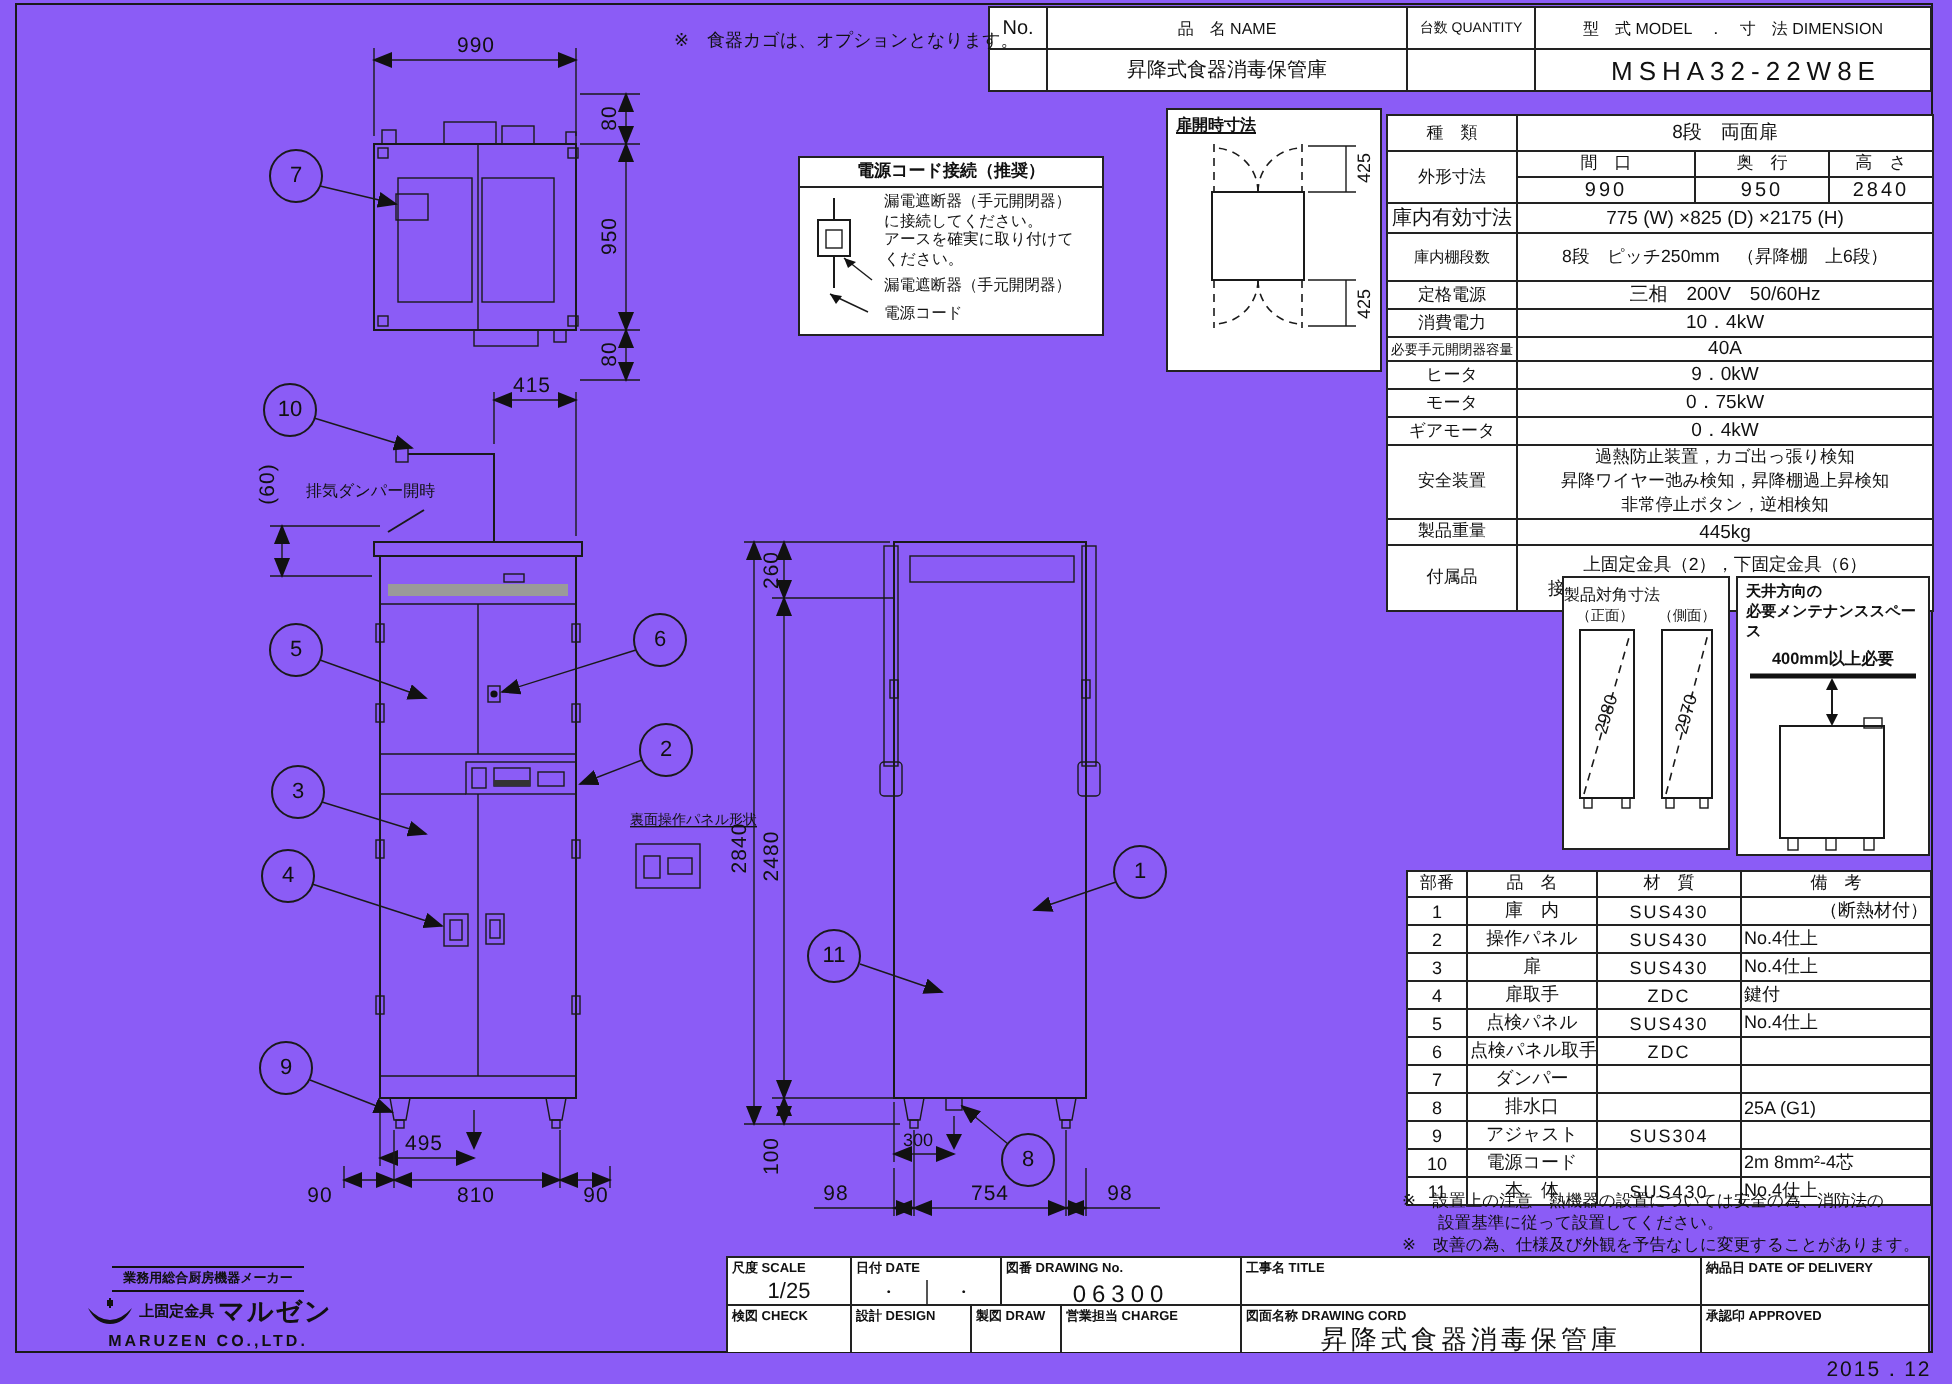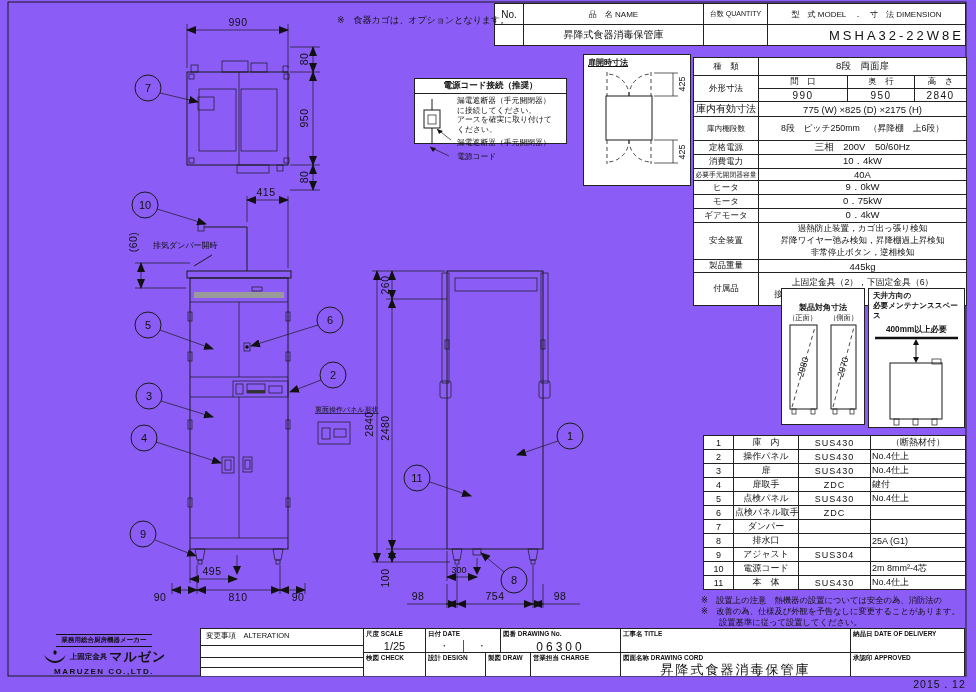--- a/index.html
+++ b/index.html
@@ -261,21 +261,21 @@
         <tr style="height:21px">
     <th style="font-size:10px">No.</th>
     <th style="font-size:8px">品　名 NAME</th>
     <th style="font-size:7px">台数 QUANTITY</th>
     <th style="font-size:8px">型　式 MODEL　．　寸　法 DIMENSION</th>
   </tr>
   <tr style="height:21px">
     <td></td>
     <td style="font-size:10px">昇降式食器消毒保管庫</td>
     <td></td>
-    <td style="font-size:13px;letter-spacing:3px;text-align:right;padding-left:14px">MSHA32-22W8E</td>
+    <td style="font-size:13px;letter-spacing:3px;text-align:center;padding-left:14px">MSHA32-22W8E</td>
   </tr>
 </tbody>
     </table>
 
 <div class="abs" style="left:337px;top:14px;font-size:9px;white-space:nowrap">※　食器カゴは、オプションとなります。</div>
 
 <table class="grid abs" style="left:693px;top:57px;width:273px">
   <colgroup>
         <col style="width:65px">
         <col style="width:89px">
@@ -346,21 +346,21 @@
     <td class="lblS">付属品</td>
     <td colspan="3">
       <div class="val" style="font-size:8.8px">上固定金具（2），下固定金具（6）</div>
       <div class="val" style="font-size:8.8px;text-align:left;padding-left:14px">接続金具（2）</div>
     </td>
   </tr>
 </tbody>
     </table>
 
 <div class="bx" style="left:781px;top:288px;width:84px;height:137px">
-  <div style="font-size:8px;font-weight:bold;text-align:center;margin-top:13px">製品対角寸法</div>
+  <div style="font-size:8px;font-weight:normal;margin-top:3px">製品対角寸法</div>
   <div style="font-size:7.2px;display:flex;justify-content:space-around">
     <span>（正面）</span>
     <span>（側面）</span>
   </div>
   <svg width="82" height="106" viewBox="0 0 82 106">
     <rect x="8" y="2" width="27" height="84" class="ln"></rect>
     <line x1="10" y1="84" x2="33" y2="4" class="dash"></line>
     <text class="dimS" transform="rotate(-73 21 44)" x="21" y="47">2980</text>
     <rect x="49" y="2" width="25" height="84" class="ln"></rect>
     <line x1="51" y1="84" x2="72" y2="4" class="dash"></line>
@@ -390,25 +390,31 @@
 </div>
 
 <table class="grid abs" style="left:703px;top:435px;width:262px;font-size:9px">
   <colgroup>
         <col style="width:30px">
         <col style="width:65px">
         <col style="width:72px">
         <col style="width:95px">
       </colgroup>
   <tbody>
+        <tr style="height:12px">
+    <th style="font-size:8.5px">部番</th>
+    <th style="font-size:8.5px">品　名</th>
+    <th style="font-size:8.5px">材　質</th>
+    <th style="font-size:8.5px">備　考</th>
+  </tr>
   <tr style="height:13px">
           <td>1</td>
           <td>庫　内</td>
           <td style="letter-spacing:1px">SUS430</td>
-          <td style="text-align:center">（断熱材付）</td>
+          <td style="text-align:right">（断熱材付）</td>
         </tr>
   <tr style="height:13px">
           <td>2</td>
           <td>操作パネル</td>
           <td style="letter-spacing:1px">SUS430</td>
           <td style="text-align:left">No.4仕上</td>
         </tr>
   <tr style="height:13px">
           <td>3</td>
           <td>扉</td>
@@ -461,25 +467,25 @@
           <td>11</td>
           <td>本　体</td>
           <td style="letter-spacing:1px">SUS430</td>
           <td style="text-align:left">No.4仕上</td>
         </tr>
 </tbody>
     </table>
 
 <div class="abs" style="left:701px;top:595px;width:268px">
   <div class="note-line">※　設置上の注意　熱機器の設置については安全の為、消防法の</div>
+  <div class="note-line" style="padding-left:18px">設置基準に従って設置してください。</div>
   <div class="note-line">※　改善の為、仕様及び外観を予告なしに変更することがあります。</div>
-  <div class="note-line" style="padding-left:18px">設置基準に従って設置してください。</div>
-</div>
-
-<div class="bx" style="left:414px;top:78px;width:153px;height:66px">
+</div>
+
+<div class="bx" style="left:399px;top:78px;width:153px;height:90px">
   <div style="font-size:8.5px;font-weight:bold;text-align:center;border-bottom:1px solid #222;padding:1px 0">電源コード接続（推奨）</div>
   <div style="position:relative;height:74px">
     <svg class="abs" style="left:2px;top:2px" width="40" height="70" viewBox="0 0 40 70">
       <line x1="15" y1="3" x2="15" y2="14" class="ln"></line>
       <rect x="7" y="14" width="16" height="18" class="ln"></rect>
       <rect x="11" y="19" width="8" height="9" class="lnt"></rect>
       <line x1="15" y1="32" x2="15" y2="48" class="ln"></line>
       <line x1="34" y1="44" x2="20" y2="33" class="lnt"></line>
       <polygon points="20,33 26,35 22,38" fill="#111"></polygon>
       <line x1="32" y1="60" x2="13" y2="51" class="lnt"></line>
@@ -528,26 +534,20 @@
         <path d="M2,5 Q13,17 24,5 Q20,13 13,13 Q6,13 2,5 z" fill="#111"></path>
         <rect x="11.5" y="1" width="3" height="3" fill="#111"></rect>
         <rect x="12.5" y="0" width="1" height="5" fill="#111"></rect>
       </svg>
       <span style="font-size:7.5px;font-weight:bold">上固定金具</span>
       <span style="font-size:13px;font-weight:bold;letter-spacing:1px">マルゼン</span>
     </div>
     <div style="font-size:8px;font-weight:bold;letter-spacing:1.5px;margin-top:1px">MARUZEN CO.,LTD.</div>
   </div>
 
-  <div class="tbl-cell" style="left:192px;top:0;width:163px;height:48px">
-    <div style="font-size:7.5px;padding:2px 5px;white-space:nowrap">変更事項　ALTERATION</div>
-    <div style="position:absolute;left:0;top:16px;width:100%;border-top:1px solid #222"></div>
-    <div style="position:absolute;left:0;top:28px;width:100%;border-top:1px solid #222"></div>
-    <div style="position:absolute;left:0;top:38px;width:100%;border-top:1px solid #222"></div>
-  </div>
 
   <div class="tbl-cell" style="left:355px;top:0;width:62px;height:24px">
     <div class="tbl-lbl">尺度 SCALE</div>
     <div style="font-size:11px;text-align:center">1/25</div>
   </div>
   <div class="tbl-cell" style="left:417px;top:0;width:75px;height:24px">
     <div class="tbl-lbl">日付 DATE</div>
     <div style="display:flex;font-size:9px;text-align:center">
       <span style="flex:1">・</span>
       <span style="flex:1;border-left:1px solid #555">・</span>

